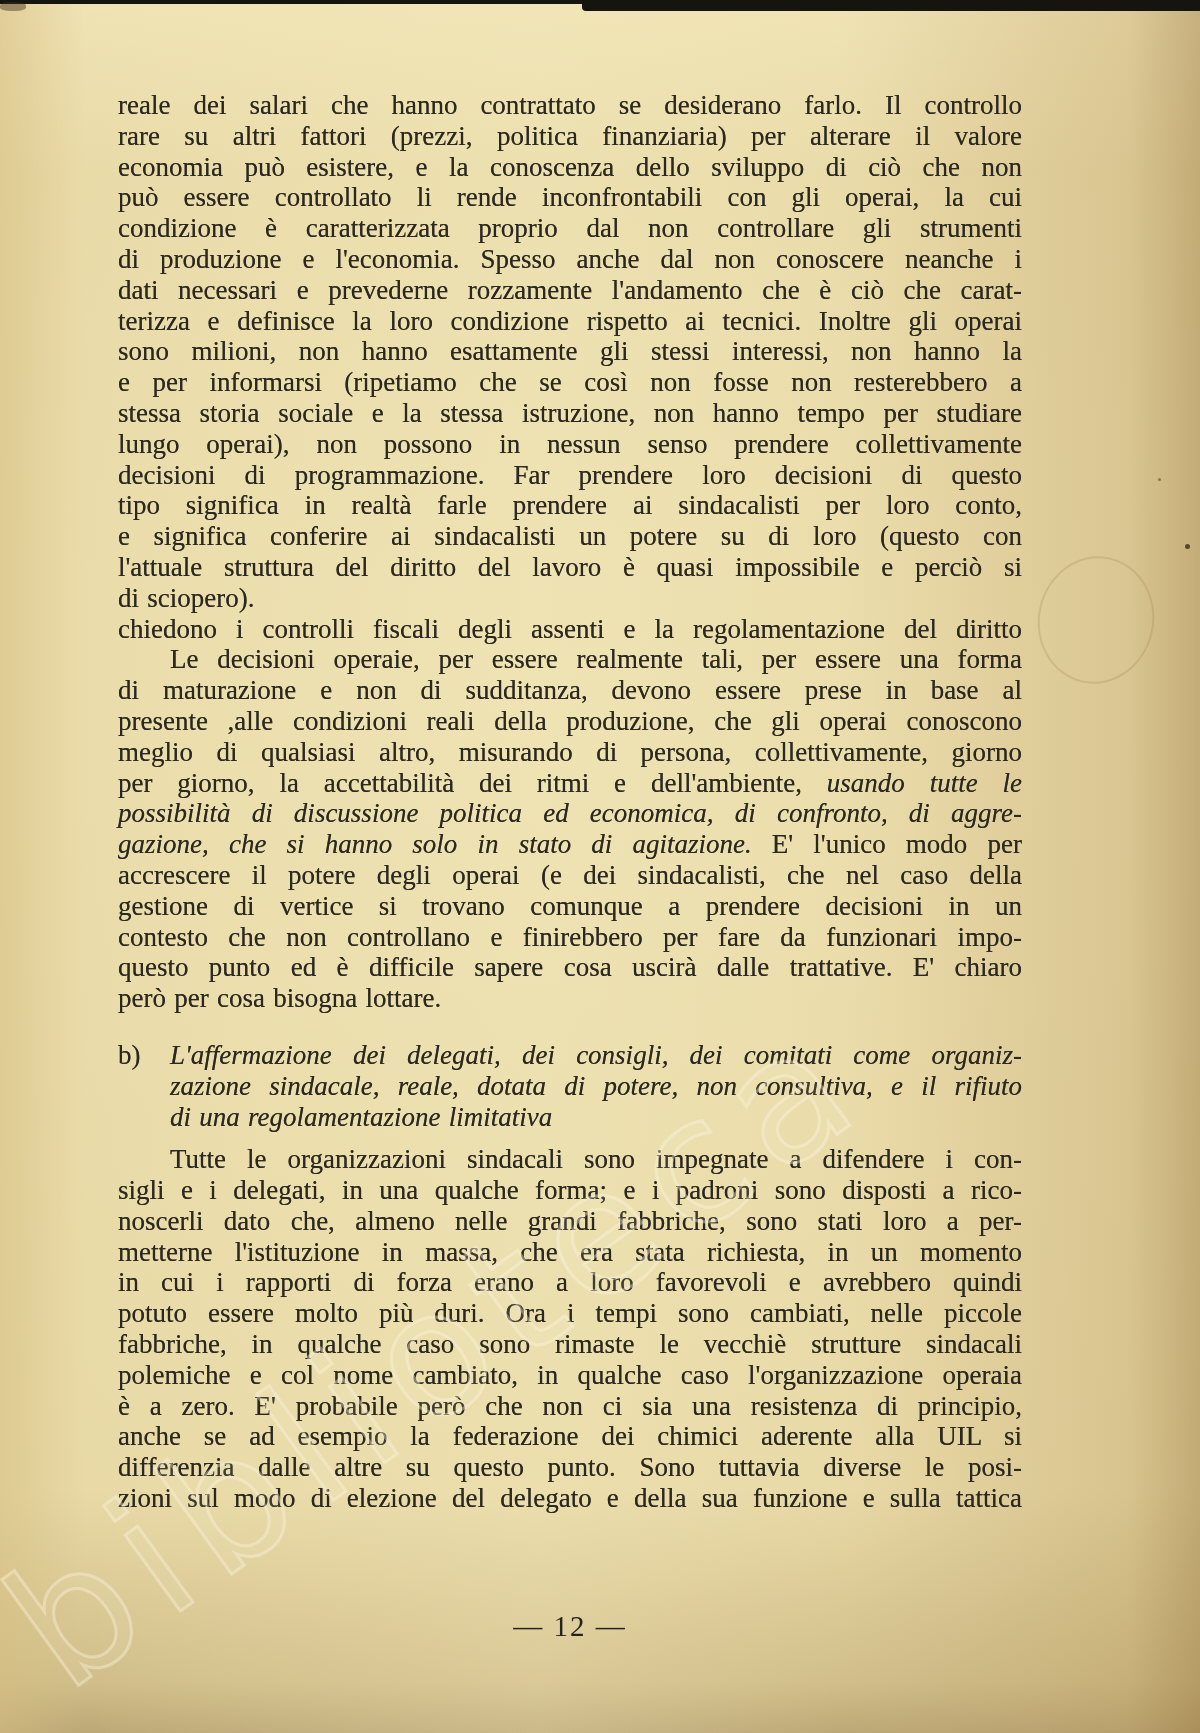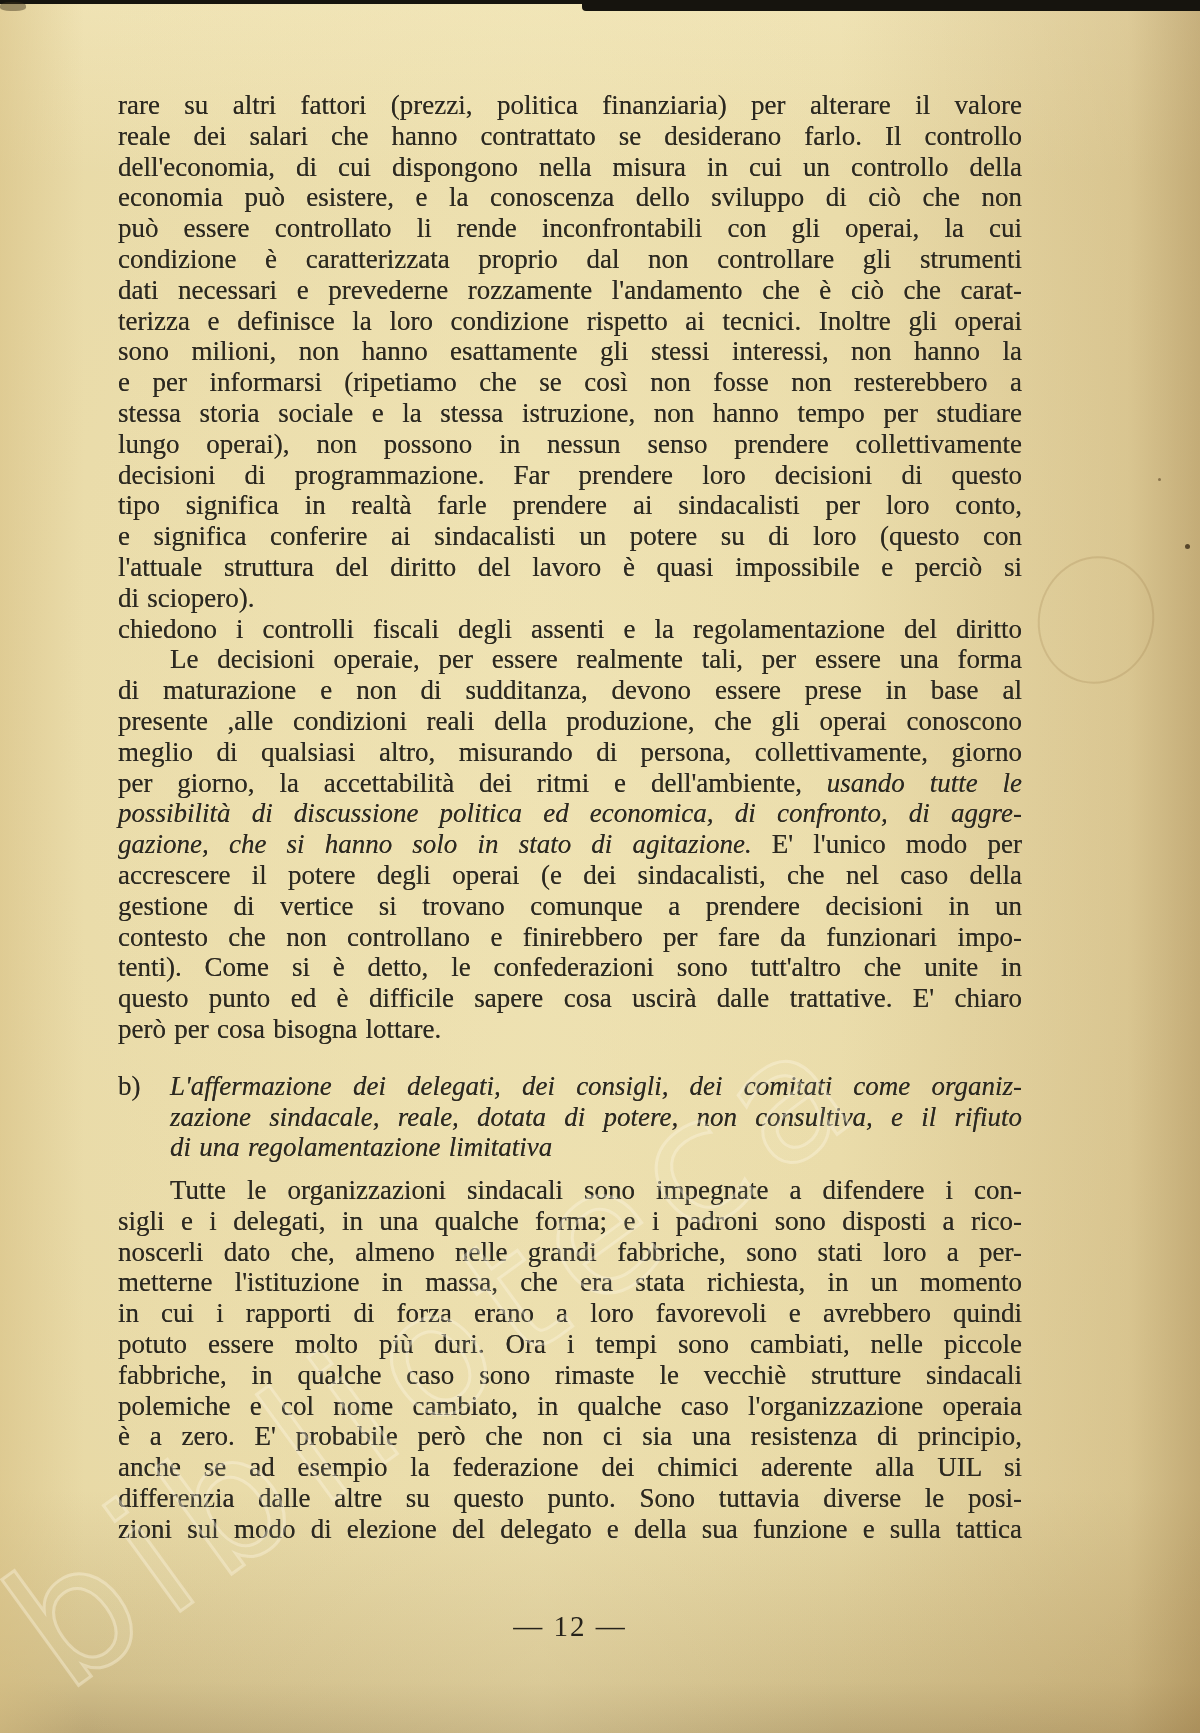--- a/index.html
+++ b/index.html
@@ -63,26 +63,26 @@
   <div class="edge-top-right"></div>
   <div class="edge-top-smudge"></div>
   <div class="stamp-circle"></div>
   <div class="speck-a"></div>
   <div class="speck-b"></div>
 
   <div class="watermark">biblioteca</div>
 
   <div class="text-column" id="text-column">
       <div class="block block-p">
+        <div class="line j"><span>reale dei salari che hanno contrattato se desiderano farlo. Il controllo</span></div>
         <div class="line j"><span>rare su altri fattori (prezzi, politica finanziaria) per alterare il valore</span></div>
-        <div class="line j"><span>reale dei salari che hanno contrattato se desiderano farlo. Il controllo</span></div>
-        <div class="line j"><span>dell'economia, di cui dispongono nella misura in cui un controllo della</span></div>
         <div class="line j"><span>economia può esistere, e la conoscenza dello sviluppo di ciò che non</span></div>
         <div class="line j"><span>può essere controllato li rende inconfrontabili con gli operai, la cui</span></div>
         <div class="line j"><span>condizione è caratterizzata proprio dal non controllare gli strumenti</span></div>
+        <div class="line j"><span>di produzione e l'economia. Spesso anche dal non conoscere neanche i</span></div>
         <div class="line j"><span>dati necessari e prevederne rozzamente l'andamento che è ciò che carat-</span></div>
         <div class="line j"><span>terizza e definisce la loro condizione rispetto ai tecnici. Inoltre gli operai</span></div>
         <div class="line j"><span>sono milioni, non hanno esattamente gli stessi interessi, non hanno la</span></div>
         <div class="line j"><span>e per informarsi (ripetiamo che se così non fosse non resterebbero a</span></div>
         <div class="line j"><span>stessa storia sociale e la stessa istruzione, non hanno tempo per studiare</span></div>
         <div class="line j"><span>lungo operai), non possono in nessun senso prendere collettivamente</span></div>
         <div class="line j"><span>decisioni di programmazione. Far prendere loro decisioni di questo</span></div>
         <div class="line j"><span>tipo significa in realtà farle prendere ai sindacalisti per loro conto,</span></div>
         <div class="line j"><span>e significa conferire ai sindacalisti un potere su di loro (questo con</span></div>
         <div class="line j"><span>l'attuale struttura del diritto del lavoro è quasi impossibile e perciò si</span></div>
@@ -93,21 +93,20 @@
         <div class="line j ind"><span>Le decisioni operaie, per essere realmente tali, per essere una forma</span></div>
         <div class="line j"><span>di maturazione e non di sudditanza, devono essere prese in base al</span></div>
         <div class="line j"><span>presente ,alle condizioni reali della produzione, che gli operai conoscono</span></div>
         <div class="line j"><span>meglio di qualsiasi altro, misurando di persona, collettivamente, giorno</span></div>
         <div class="line j"><span>per giorno, la accettabilità dei ritmi e dell'ambiente, </span><span class="it">usando tutte le</span></div>
         <div class="line j"><span class="it">possibilità di discussione politica ed economica, di confronto, di aggre-</span></div>
         <div class="line j"><span class="it">gazione, che si hanno solo in stato di agitazione.</span><span> E' l'unico modo per</span></div>
         <div class="line j"><span>accrescere il potere degli operai (e dei sindacalisti, che nel caso della</span></div>
         <div class="line j"><span>gestione di vertice si trovano comunque a prendere decisioni in un</span></div>
         <div class="line j"><span>contesto che non controllano e finirebbero per fare da funzionari impo-</span></div>
-        <div class="line j"><span>tenti). Come si è detto, le confederazioni sono tutt'altro che unite in</span></div>
         <div class="line j"><span>questo punto ed è difficile sapere cosa uscirà dalle trattative. E' chiaro</span></div>
         <div class="line"><span>però per cosa bisogna lottare.</span></div>
       </div>
       <div class="block block-heading">
         <div class="line j"><span class="label">b)</span><span class="it">L'affermazione dei delegati, dei consigli, dei comitati come organiz-</span></div>
         <div class="line j"><span class="it">zazione sindacale, reale, dotata di potere, non consultiva, e il rifiuto</span></div>
         <div class="line"><span class="it">di una regolamentazione limitativa</span></div>
       </div>
       <div class="block block-p">
         <div class="line j ind"><span>Tutte le organizzazioni sindacali sono impegnate a difendere i con-</span></div>

